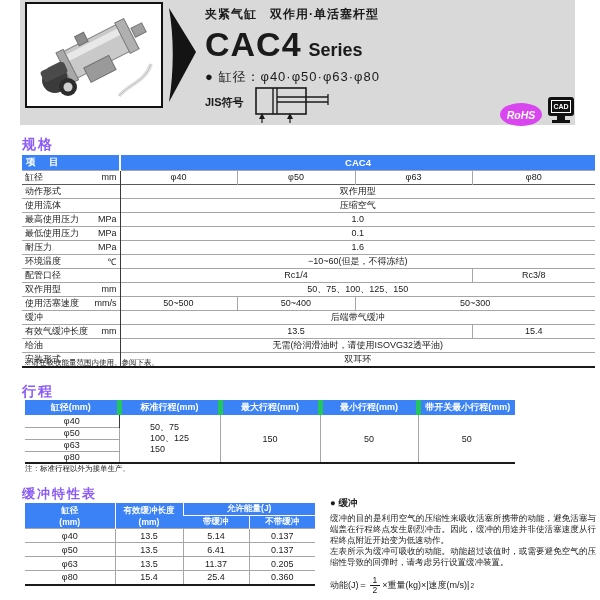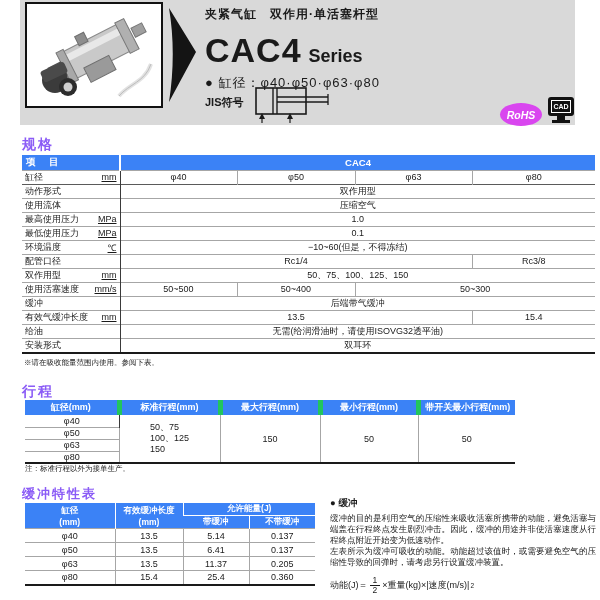--- a/index.html
+++ b/index.html
@@ -16,21 +16,21 @@
   
   .header-band { position:absolute; left:20px; top:0; width:555px; height:125px; background:#d9d9d9; }
   .product-photo {
     position:absolute; left:25px; top:2px; width:138px; height:106px;
     background:#ffffff; border:2px solid #111;
   }
   .big-arrow { position:absolute; left:168px; top:8px; width:30px; height:94px; }
 
   .title-block { position:absolute; left:205px; top:6px; width:300px; }
   .subtitle { font-size:12px; font-weight:bold; letter-spacing:1px; }
-  .series-line { margin-top:8px; white-space:nowrap; }
+  .series-line { margin-top:2px; white-space:nowrap; }
   .series-name { font-size:34px; font-weight:bold; letter-spacing:1px; }
   .series-suffix { font-size:18px; font-weight:bold; margin-left:7px; }
   .bore-line { margin-top:4px; font-size:13px; letter-spacing:1px; }
 
   .jis-label { position:absolute; left:205px; top:95px; font-size:11px; font-weight:bold; }
   .jis-symbol { position:absolute; left:252px; top:82px; }
 
   .rohs-badge {
     position:absolute; left:500px; top:103px; width:42px; height:23px;
     background:#d946ef; border-radius:50%;
@@ -60,21 +60,21 @@
   .dark-th { background:#3b82f6; color:#fff; font-weight:bold; }
 
   
   .spec { position:absolute; left:22px; top:155px; width:573px; font-size:9px; border-bottom:2px solid #1a1a1a; }
   .spec td { height:13px; text-align:center; border-top:1px solid #a6a6a6; }
   .spec tr.hdr td { height:15px; border-top:none; font-size:9.5px; }
   .spec td.th-item { text-align:left; padding-left:4px; border-right:2px solid #fff; letter-spacing:2px; }
   .spec td.lblcell { border-right:1px solid #3a3a3a; padding:0 3px; }
   .spec td.lblcell .lblwrap { display:flex; justify-content:space-between; align-items:center; }
   .spec td.lblcell .lbl { text-align:left; }
-  .spec td.lblcell .unit { text-align:right;text-decoration:underline; }
+  .spec td.lblcell .unit { text-align:right; }
   .spec td.div { border-left:1px solid #a6a6a6; }
   .spec tr.after-bore td { border-top:1px solid #5a5a5a; }
 
   
   .stroke { position:absolute; left:25px; top:400px; width:490px; font-size:9px; border-bottom:2px solid #1a1a1a; }
   .stroke td { height:12px; text-align:center; }
   .stroke tr.hdr td { height:15px; border-left:5px solid #22c55e; }
   .stroke tr.hdr td:first-child { border-left:none;margin-left:24px; }
   .stroke td.borecell { border-top:1px solid #a6a6a6; border-right:1px solid #3a3a3a; }
   .stroke tr.first td.borecell { border-top:none; }
@@ -226,20 +226,29 @@
           <div class="lblwrap">
             <span class="lbl">最低使用压力</span>
             <span class="unit">MPa</span>
           </div>
         </td>
     <td colspan="4">0.1</td>
   </tr>
   <tr>
     <td class="lblcell">
           <div class="lblwrap">
+            <span class="lbl">耐压力</span>
+            <span class="unit">MPa</span>
+          </div>
+        </td>
+    <td colspan="4">1.6</td>
+  </tr>
+  <tr>
+    <td class="lblcell">
+          <div class="lblwrap">
             <span class="lbl">环境温度</span>
             <span class="unit">℃</span>
           </div>
         </td>
     <td colspan="4">−10~60(但是，不得冻结)</td>
   </tr>
   <tr>
     <td class="lblcell">
           <div class="lblwrap">
             <span class="lbl">配管口径</span>

